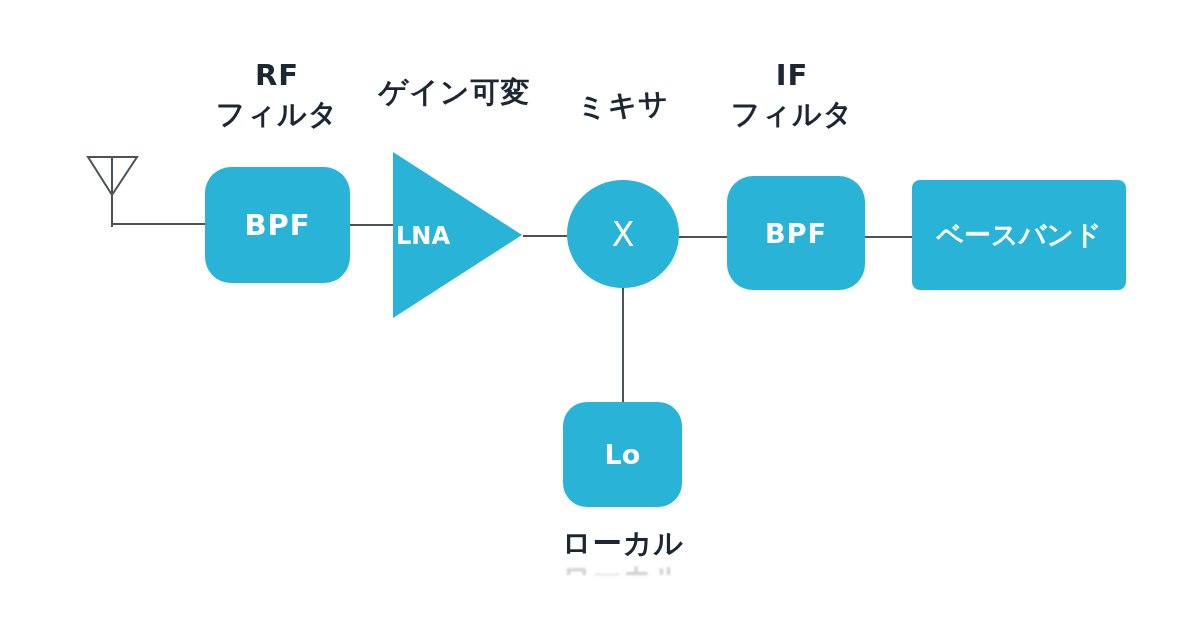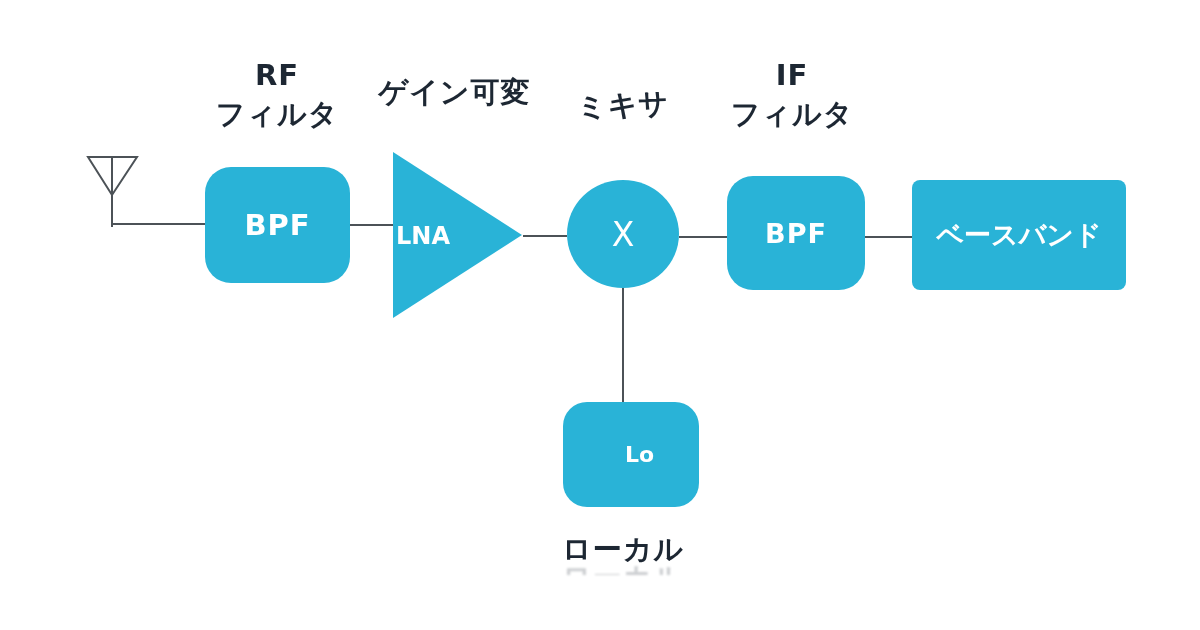--- a/index.html
+++ b/index.html
@@ -19,36 +19,36 @@
   .wire.h{height:2px;}
   .wire.v{width:2px;}
   .box{
     position:absolute;background:var(--accent);
     display:flex;align-items:center;justify-content:center;
     color:var(--box-text);font-weight:bold;text-align:right;
   }
   .box-bpf1{left:205px;top:167px;width:145px;height:116px;border-radius:26px;font-size:29px;letter-spacing:1px;}
   .box-bpf2{left:727px;top:176px;width:138px;height:114px;border-radius:26px;font-size:27px;letter-spacing:1px;}
   .box-baseband{left:912px;top:180px;width:214px;height:110px;border-radius:8px;font-size:27px;font-weight:600;line-height:36px;}
-  .box-lo{left:563px;top:402px;width:119px;height:105px;border-radius:24px;font-size:22px;font-weight:600;padding-left:17px;}
+  .box-lo{left:563px;top:402px;width:119px;height:105px;border-radius:24px;font-size:27px;font-weight:600;}
   .mixer{
     position:absolute;left:567px;top:180px;width:112px;height:108px;
     border-radius:50%;background:var(--accent);
     display:flex;align-items:center;justify-content:center;
     color:var(--box-text);font-size:33px;font-weight:400;
   }
   .diagram-label{
     position:absolute;color:var(--label);font-size:29px;font-weight:600;
     text-align:center;line-height:39px;letter-spacing:1px;
   }
   .label-rf{left:197px;top:56px;width:160px;}
   .label-vga{left:362px;top:57px;width:185px;margin-top:16px;}
   .label-mixer{left:563px;top:86px;width:120px;transform:rotate(-3deg);}
   .label-if{left:712px;top:56px;width:160px;}
-  .label-local{left:523px;top:524px;width:200px;margin-top:6px;}
+  .label-local{left:523px;top:524px;width:200px;}
   .label-ghost{
     position:absolute;left:523px;top:565px;width:200px;height:10px;
     overflow:hidden;opacity:0.22;filter:blur(1px);
   }
   .label-ghost .inner{
     color:var(--label);font-size:29px;font-weight:600;line-height:39px;
     text-align:center;letter-spacing:1px;transform:translateY(-7px);
   }
   .lna-svg{position:absolute;left:390px;top:150px;}
   .lna-svg polygon{fill:var(--accent);}

